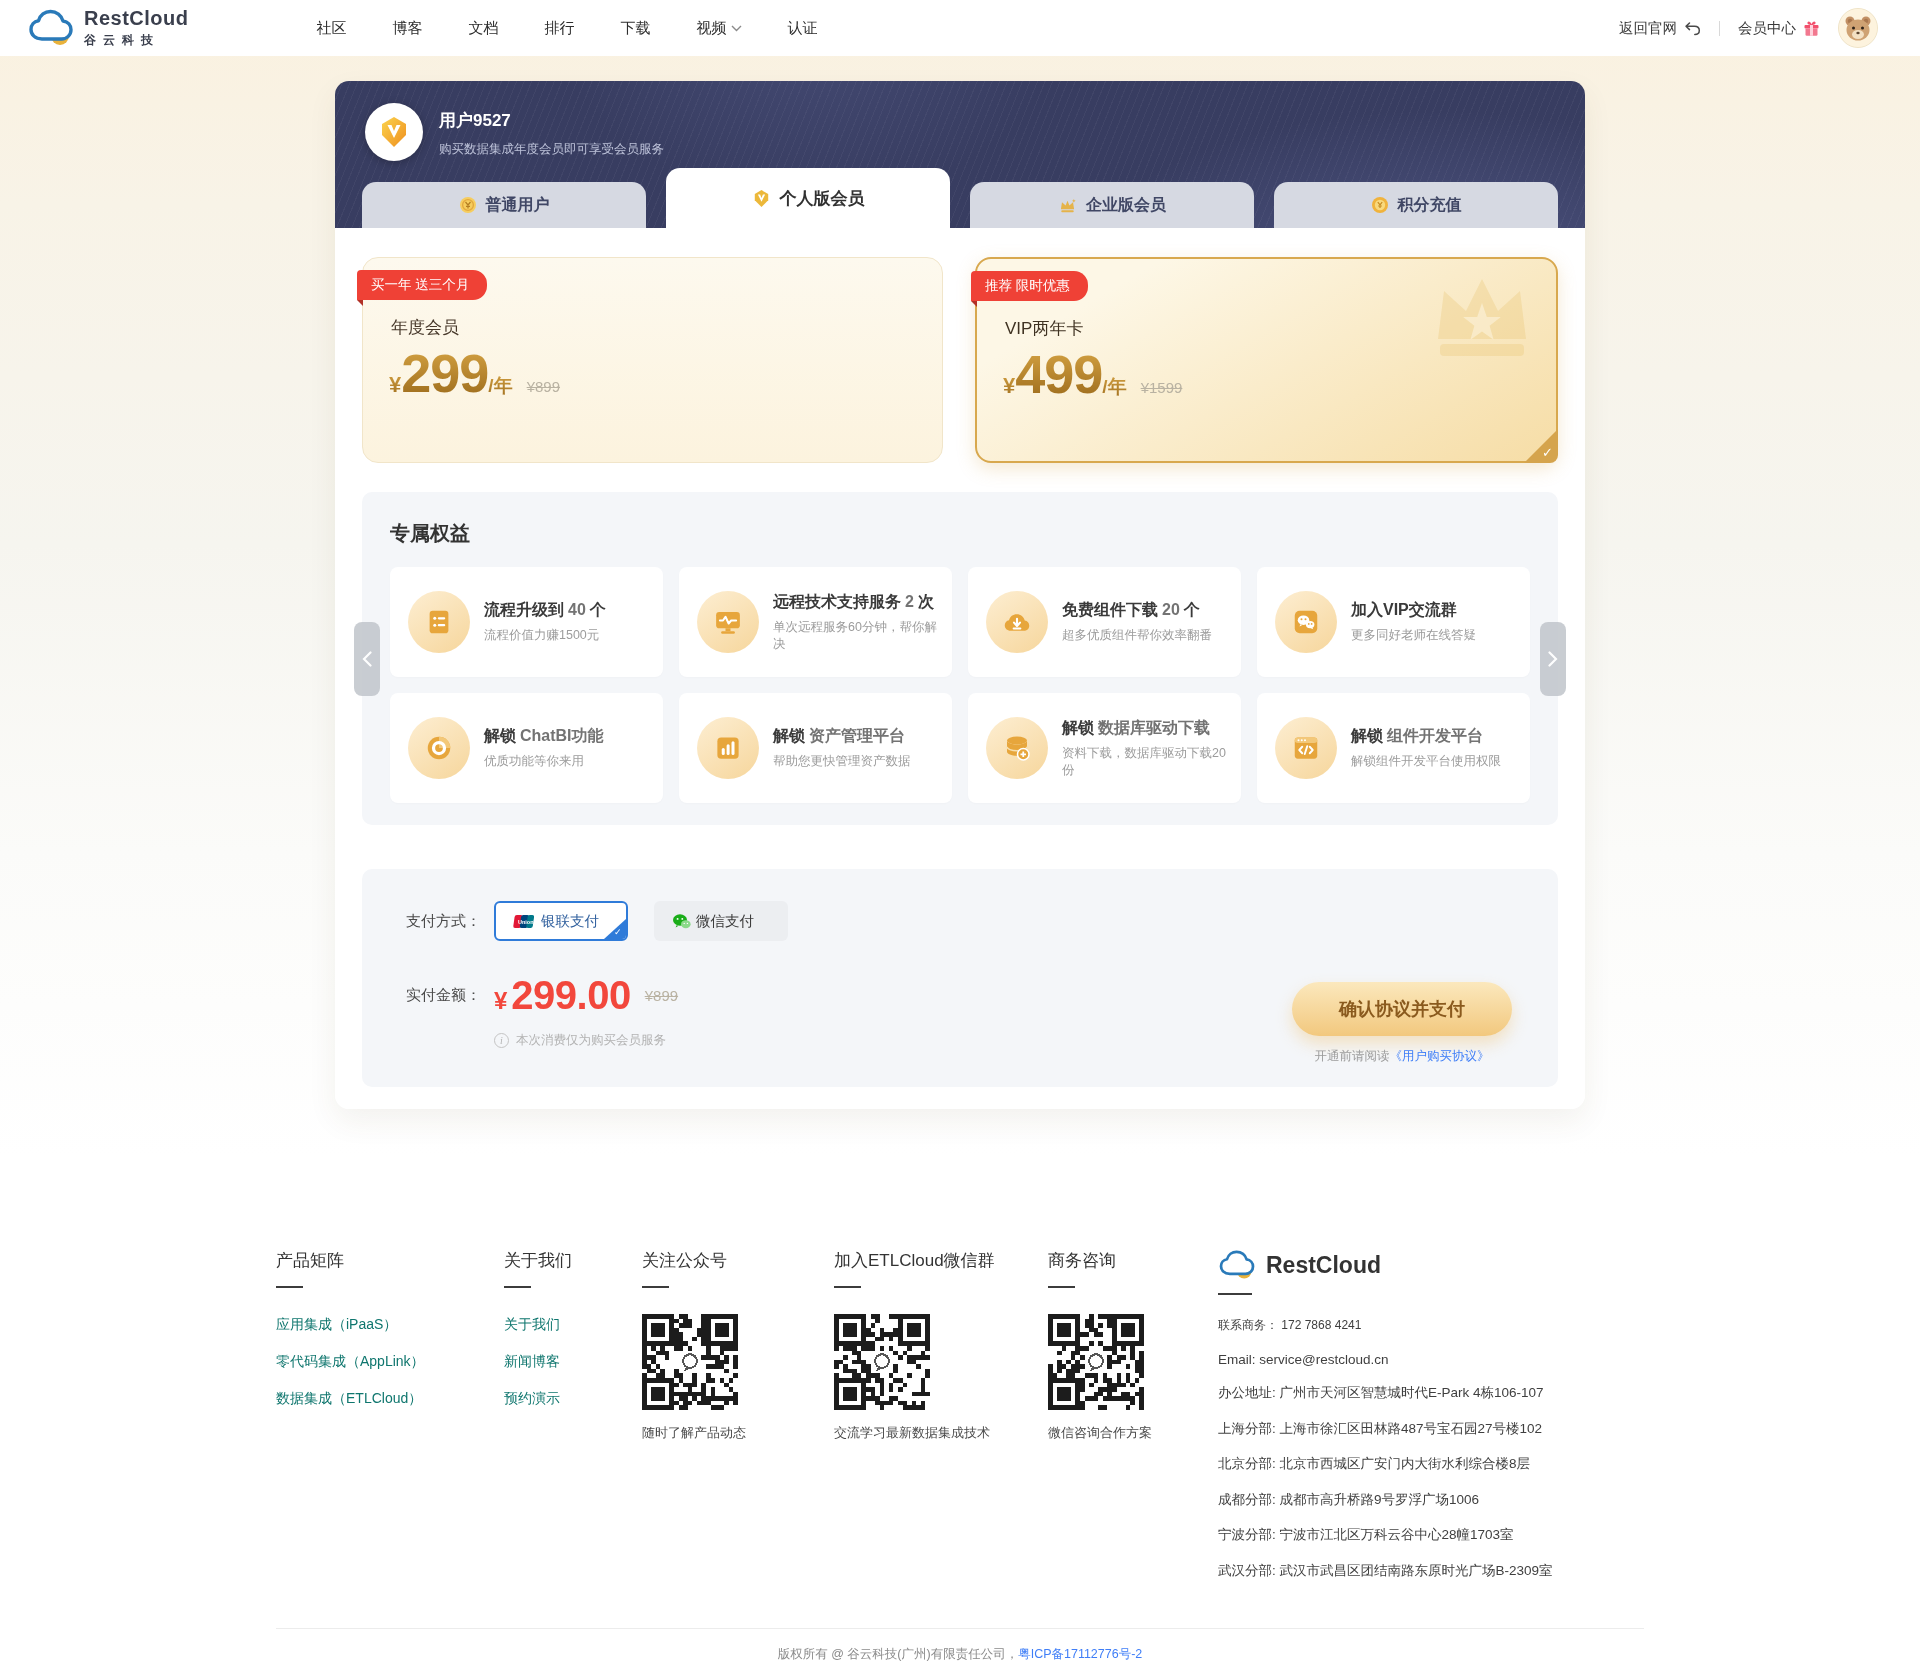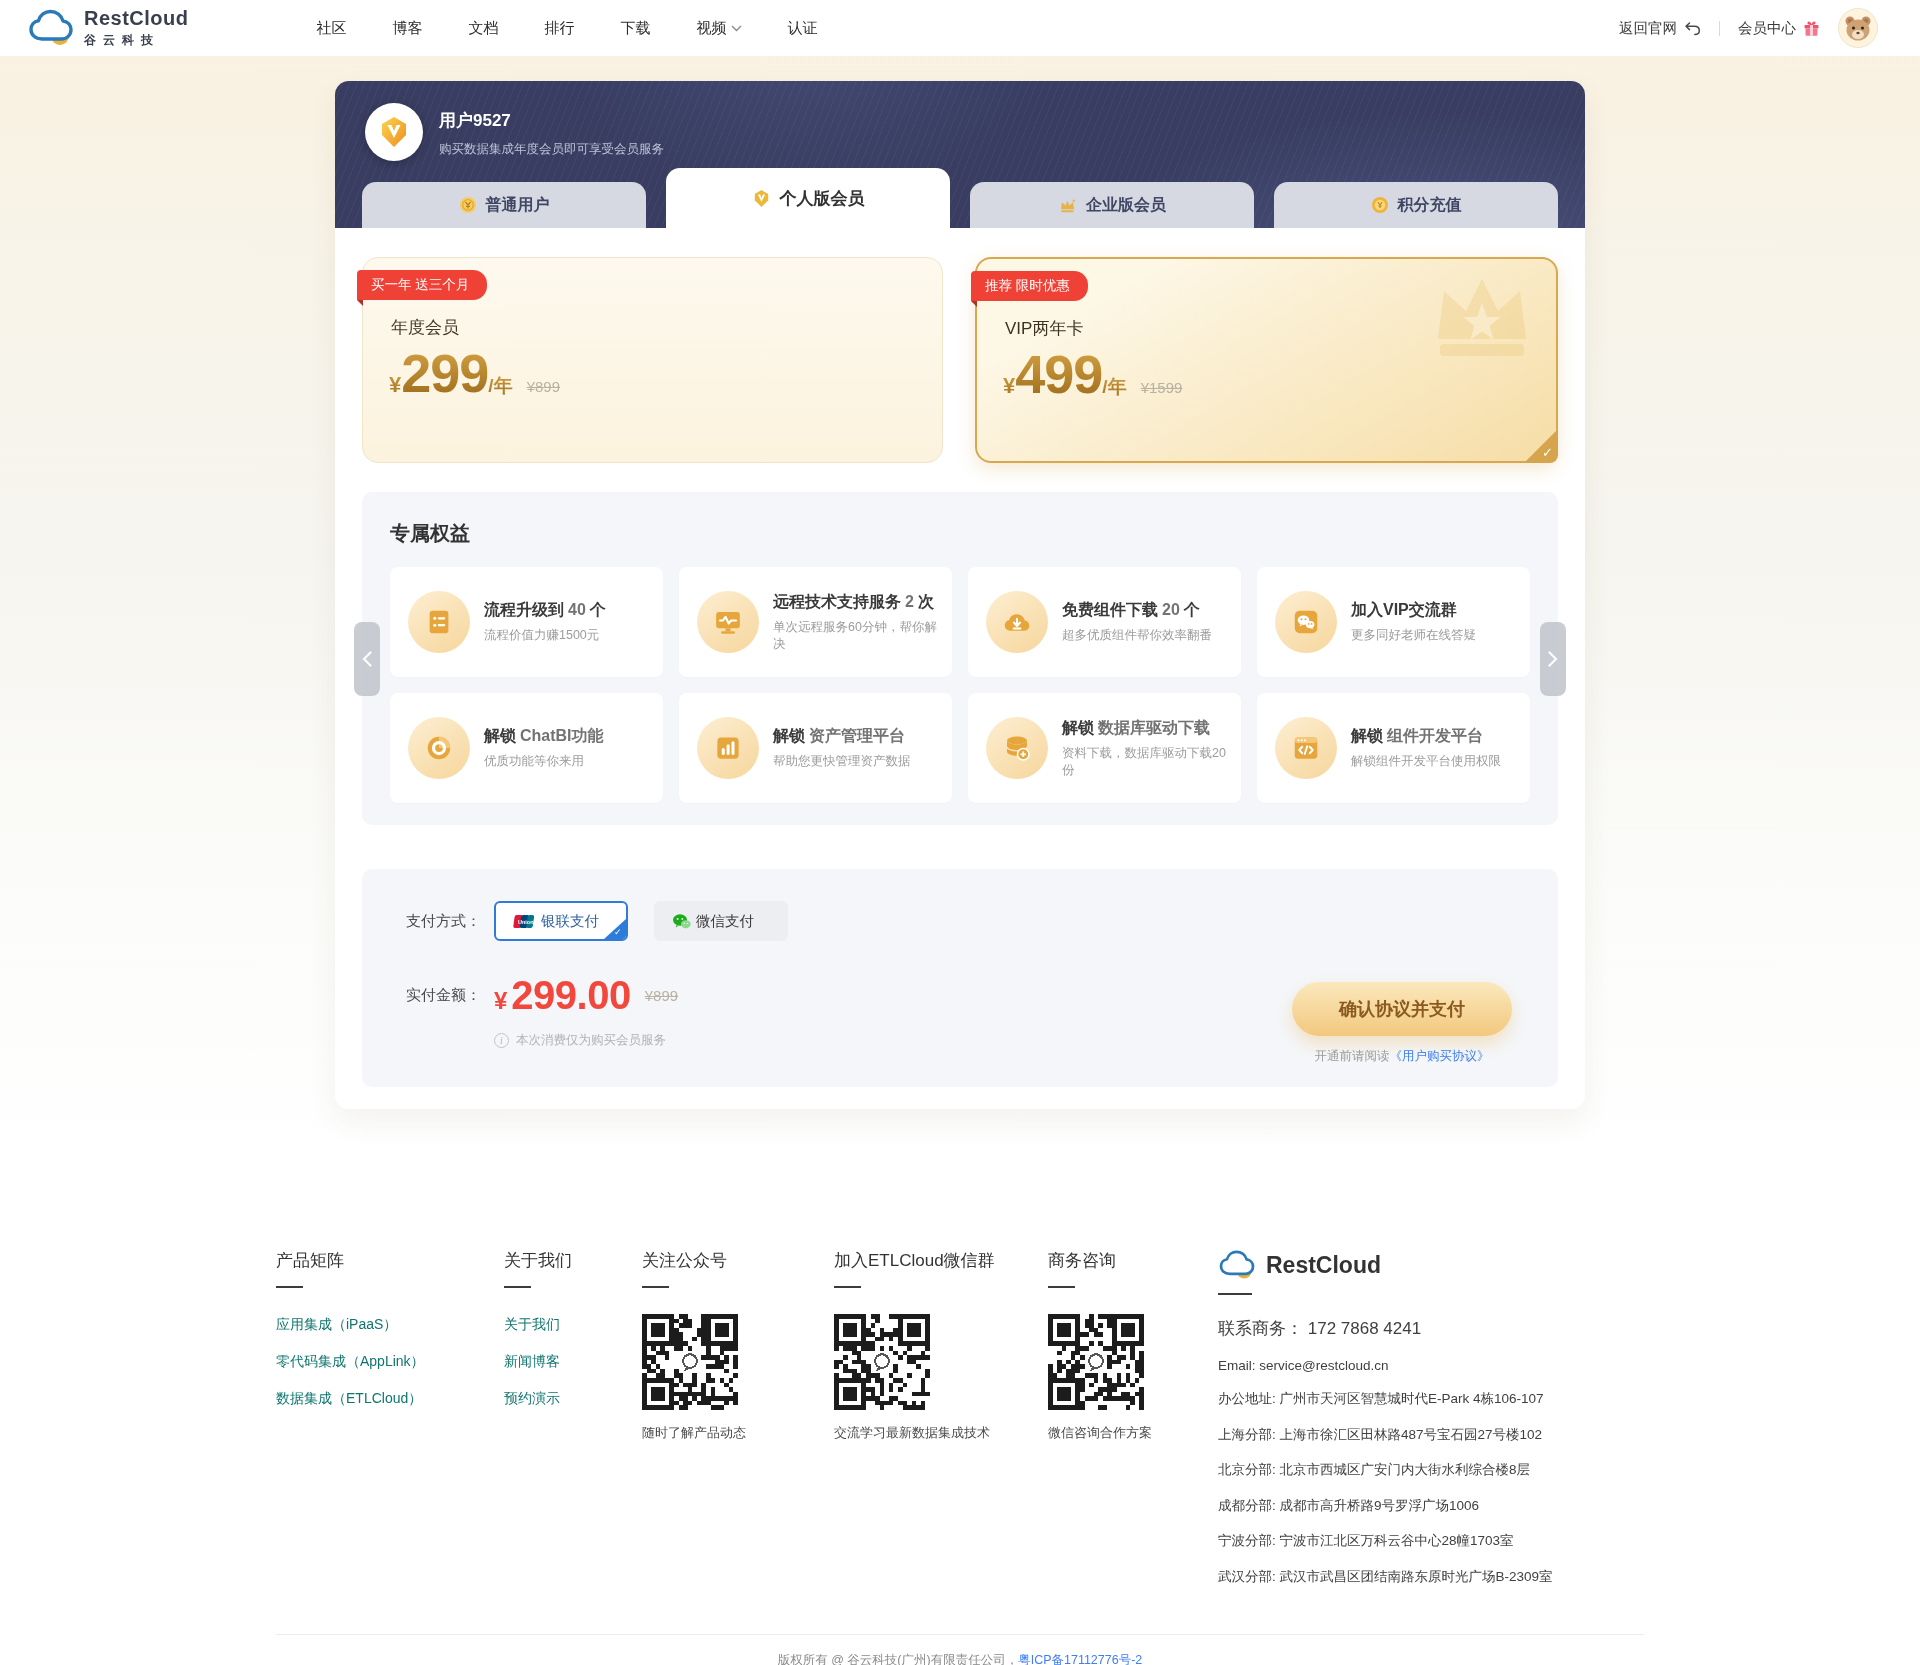--- a/index.html
+++ b/index.html
@@ -906,21 +906,21 @@
   <div class="f-brand">
     <div class="f-brand-row">
       <svg width="38" height="32" viewBox="0 0 46 40">
         <circle cx="32" cy="28" r="9" fill="#e9b23b"></circle>
         <path d="M14 31 C7 31 3 26.5 3 21.5 C3 17 6 13.5 10.5 12.8 C12 7 17 3.5 22.5 3.5 C28.5 3.5 33.5 7.5 35 13 C40 13.6 43 17.4 43 21.8 C43 27 38.8 31 33.5 31 Z" fill="#fff" stroke="#2a7ab9" stroke-width="3.4" stroke-linejoin="round"></path>
       </svg>
       <span class="en">RestCloud</span>
     </div>
     <div class="f-brand-line"></div>
     <div class="contacts">
-      <span style="font-size:17px;">联系商务：  172 7868 4241</span>
+      <span style="font-size:12px;">联系商务：  172 7868 4241</span>
       <span>Email: service@restcloud.cn</span>
       <span>办公地址: 广州市天河区智慧城时代E-Park 4栋106-107</span>
       <span>上海分部: 上海市徐汇区田林路487号宝石园27号楼102</span>
       <span>北京分部: 北京市西城区广安门内大街水利综合楼8层</span>
       <span>成都分部: 成都市高升桥路9号罗浮广场1006</span>
       <span>宁波分部: 宁波市江北区万科云谷中心28幢1703室</span>
       <span>武汉分部: 武汉市武昌区团结南路东原时光广场B-2309室</span>
     </div>
   </div>
 </div>

